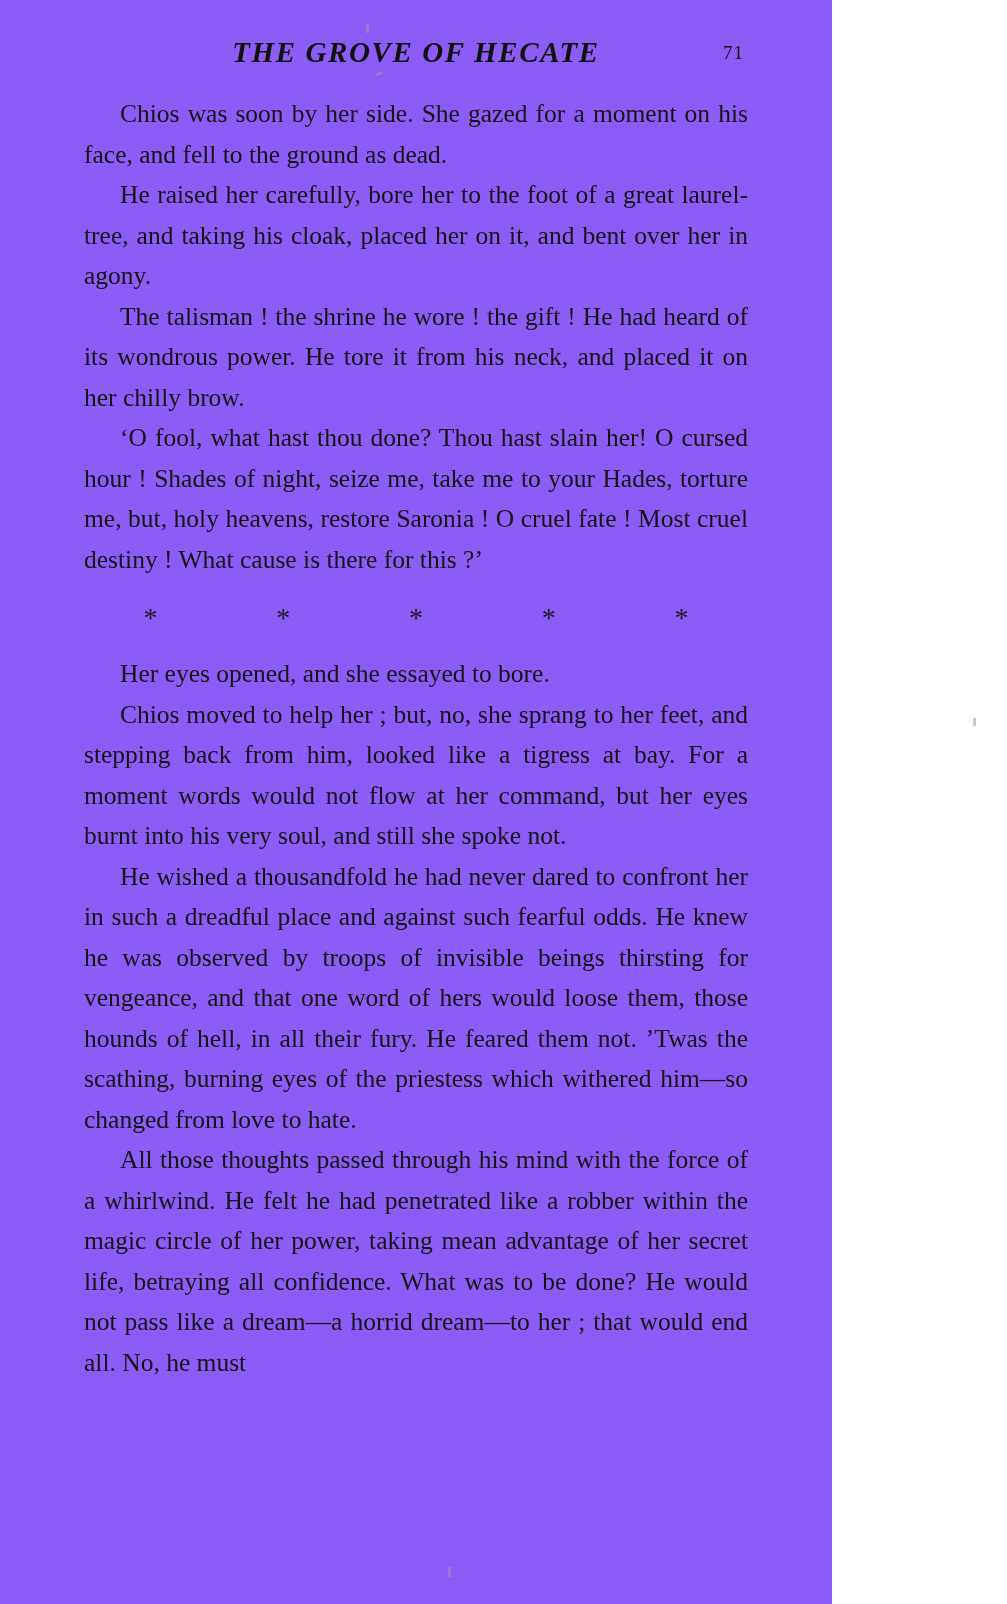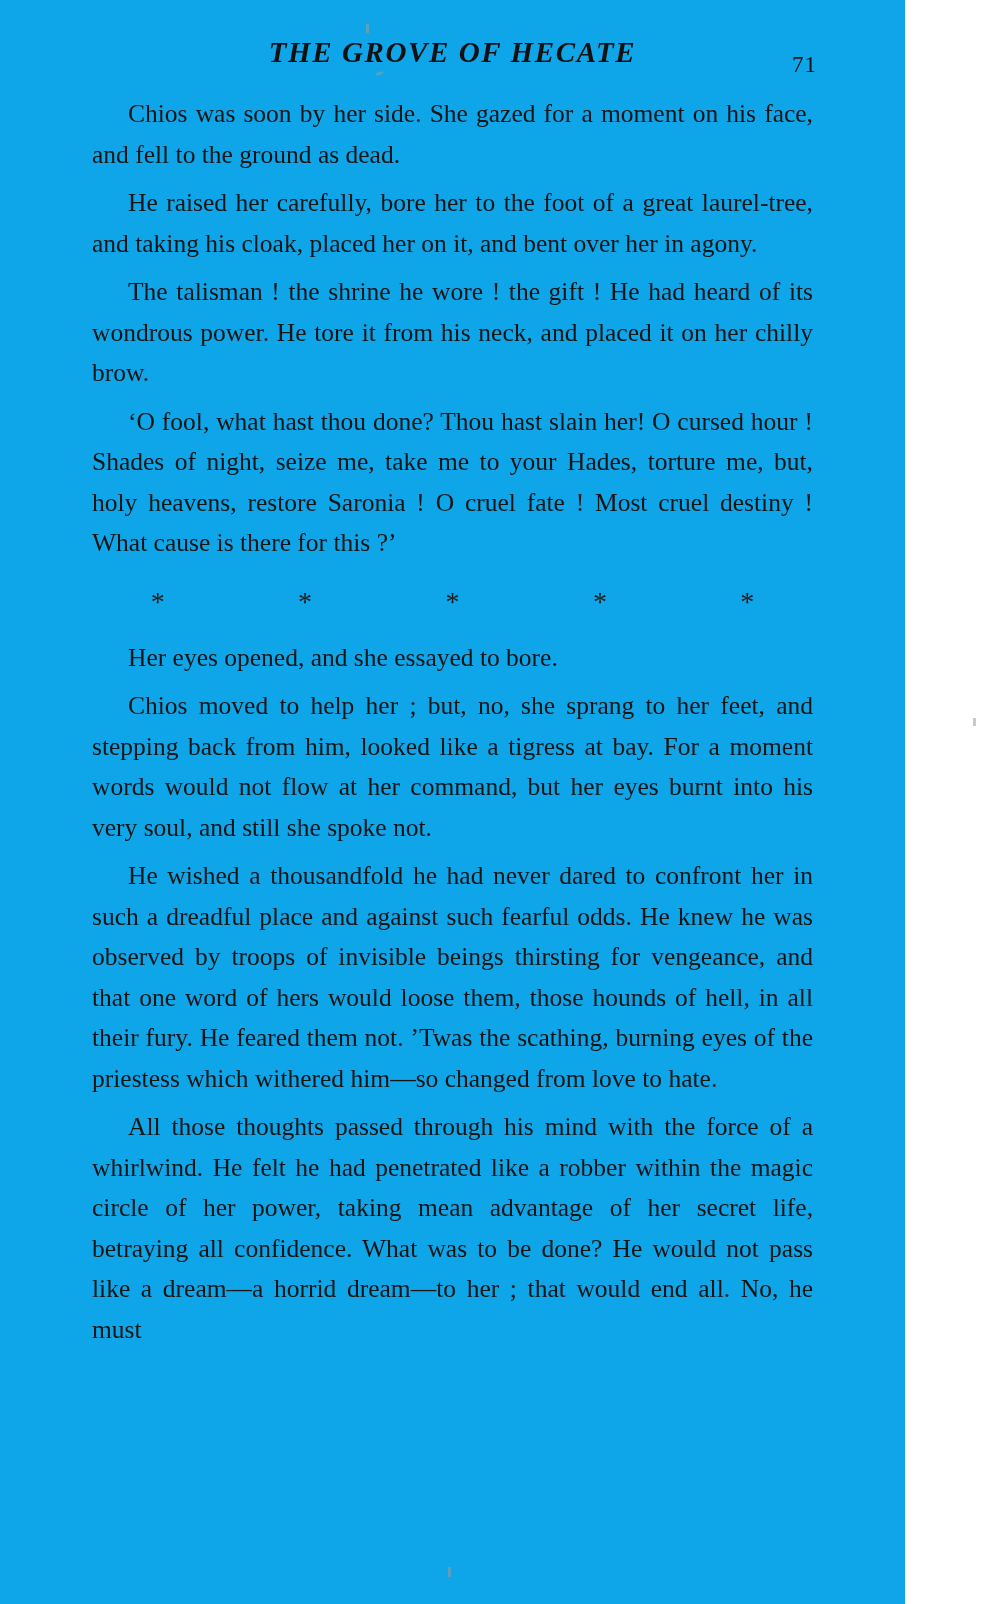--- a/index.html
+++ b/index.html
@@ -9,59 +9,59 @@
   }
   body {
     width: 1007px;
     height: 1604px;
     overflow: hidden;
     font-family: "Liberation Serif", serif;
     color: #1a1a1a;
   }
   .page {
     position: relative;
-    width: 905px;
+    width: 832px;
     height: 1604px;
     box-sizing: border-box;
     padding: 36px 84px 8px 84px;
-    background: #0ea5e9;
+    background: #8b5cf6;
   }
   .running-head {
     display: flex;
     align-items: baseline;
     justify-content: center;
     position: relative;
     height: 48px;
   }
   .running-head .title {
     font-style: italic;
     font-weight: 700;
     font-size: 29px;
     letter-spacing: 1.6px;
     color: #111;
     white-space: nowrap;
   }
   .running-head .folio {
     position: absolute;
     right: 4px;
-    top: 16px;
-    font-size: 23px;
+    top: 6px;
+    font-size: 19px;
     letter-spacing: 1px;
     color: #111;
   }
   .body-text {
     margin-top: 10px;
     font-size: 25.5px;
     line-height: 40.5px;
     text-align: justify;
     text-justify: inter-word;
     color: #151515;
   }
   p.para {
-    margin: 8px;
+    margin: 0;
     text-indent: 36px;
   }
   .break-row {
     display: flex;
     justify-content: center;
     gap: 0;
     margin: 24px 0 22px 0;
   }
   .break-row .ast {
     width: 150px;

